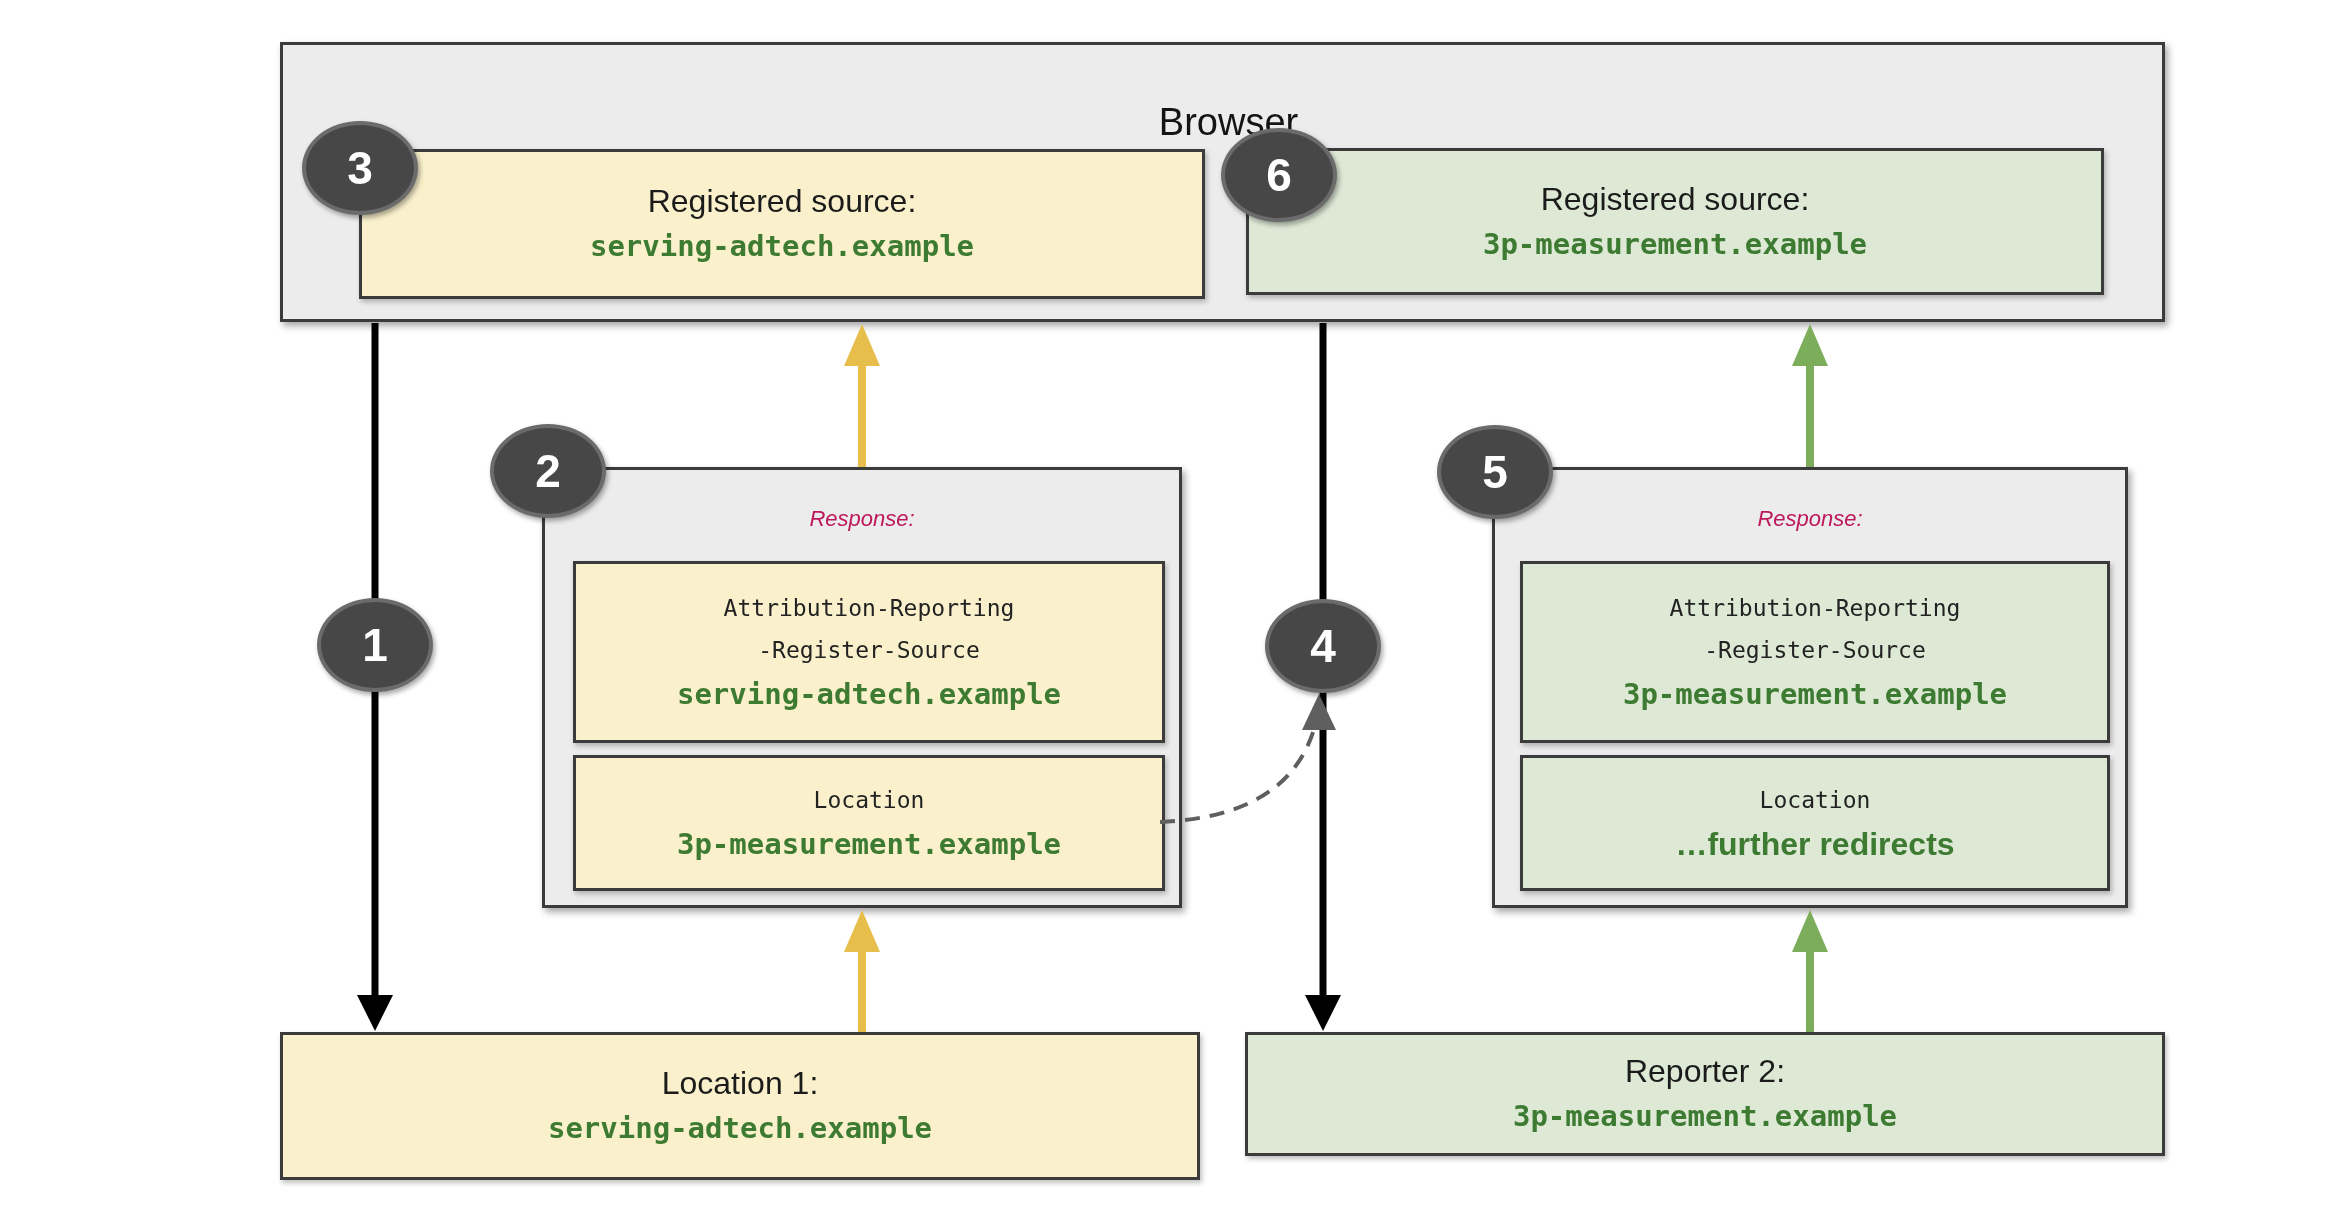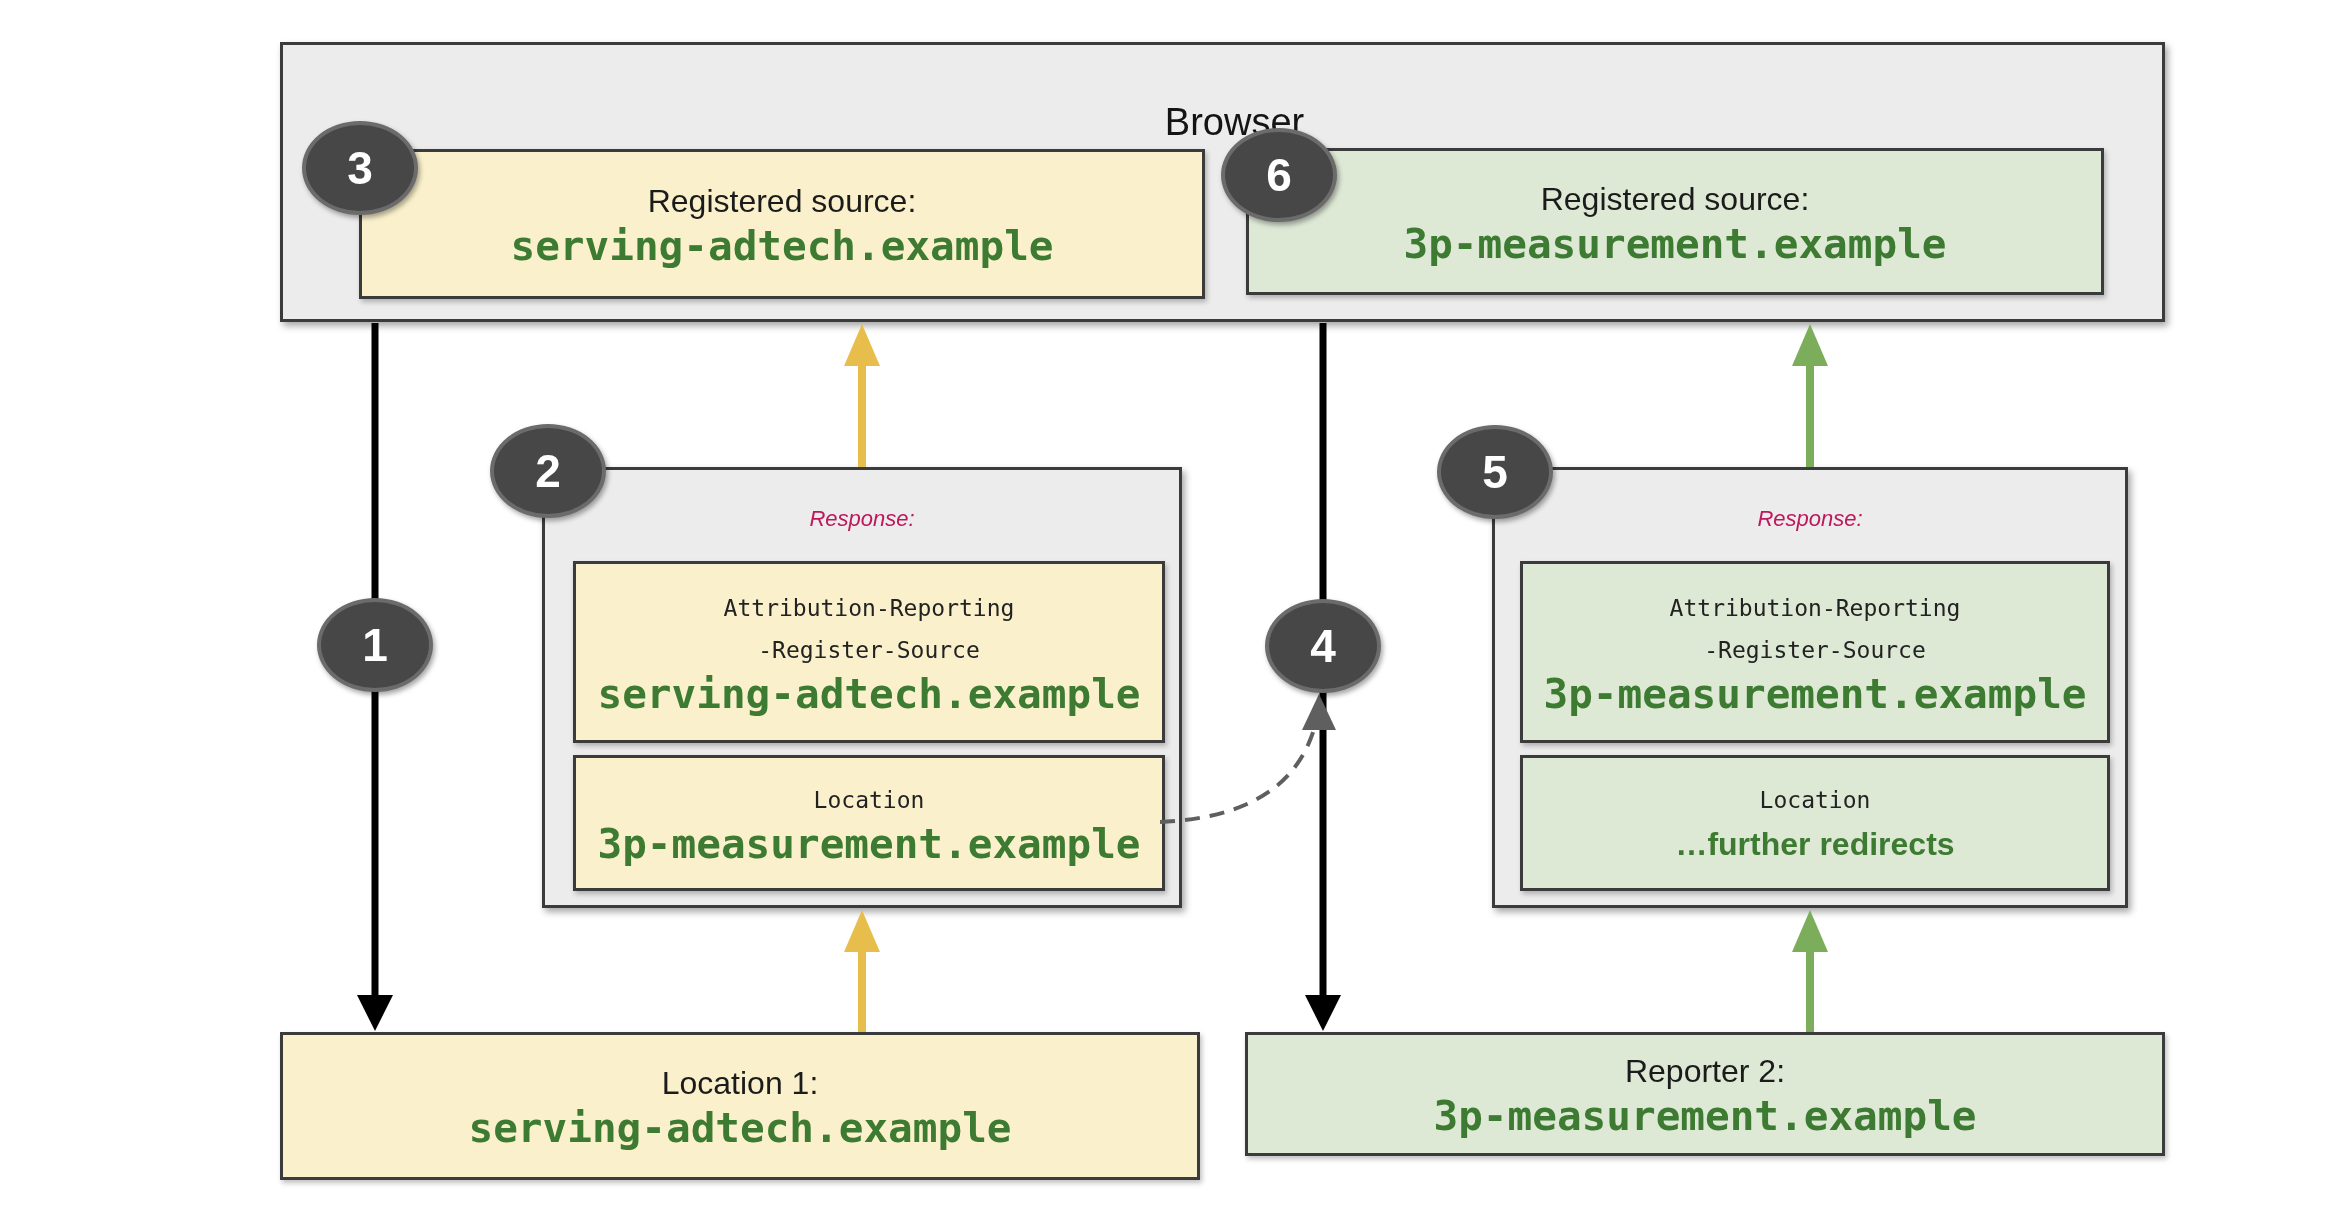--- a/index.html
+++ b/index.html
@@ -4,23 +4,23 @@
 <style>
   html,body{margin:0;padding:0;background:#ffffff;}
   body{width:2352px;height:1220px;position:relative;font-family:"Liberation Sans",sans-serif;overflow:hidden;}
   .abs{position:absolute;box-sizing:border-box;}
   .container{background:#ECECEC;border:3px solid #3B3B3B;box-shadow:3px 4px 7px rgba(0,0,0,0.35);}
   .box{border:3px solid #3B3B3B;display:flex;flex-direction:column;align-items:center;justify-content:center;text-align:left;box-shadow:2px 3px 5px rgba(0,0,0,0.25);}
   .yellow{background:#FAF1CC;}
   .green{background:#DDE8D5;}
   .label-sans{font-size:32px;color:#1B1B1B;line-height:44px;}
   .mono-black{font-family:"DejaVu Sans Mono",monospace;font-size:23px;color:#222222;line-height:42px;white-space:pre;}
-  .mono-green{font-family:"DejaVu Sans Mono",monospace;font-weight:bold;font-size:41px;color:#3E7B32;line-height:46px;white-space:pre;}
+  .mono-green{font-family:"DejaVu Sans Mono",monospace;font-weight:bold;font-size:29px;color:#3E7B32;line-height:46px;white-space:pre;}
   .italic-green{font-family:"Liberation Sans",sans-serif;font-weight:bold;font-size:32px;color:#3E7B32;line-height:46px;}
-  .browser-title{top:56px;left:12px;width:100%;text-align:center;font-size:38px;color:#141414;}
+  .browser-title{top:56px;left:6px;width:100%;text-align:center;font-size:38px;color:#141414;}
   .response-title{top:36px;left:0;width:100%;text-align:center;font-size:22px;color:#be185d;font-style:italic;}
   .badge{width:116px;height:94px;border-radius:50%;background:#474747;border:4px solid #6B6B6B;color:#ffffff;font-weight:bold;font-size:46px;display:flex;align-items:center;justify-content:center;z-index:30;box-shadow:2px 3px 5px rgba(0,0,0,0.35);}
   #browser-box{left:280px;top:42px;width:1885px;height:280px;}
   #reg-yellow{left:76px;top:104px;width:846px;height:150px;}
   #reg-green{left:963px;top:103px;width:858px;height:147px;}
   #response-1{left:542px;top:467px;width:640px;height:441px;}
   #response-2{left:1492px;top:467px;width:636px;height:441px;}
   #resp1-header1{left:28px;top:91px;width:592px;height:182px;}
   #resp1-header2{left:28px;top:285px;width:592px;height:136px;}
   #resp2-header1{left:25px;top:91px;width:590px;height:182px;}

